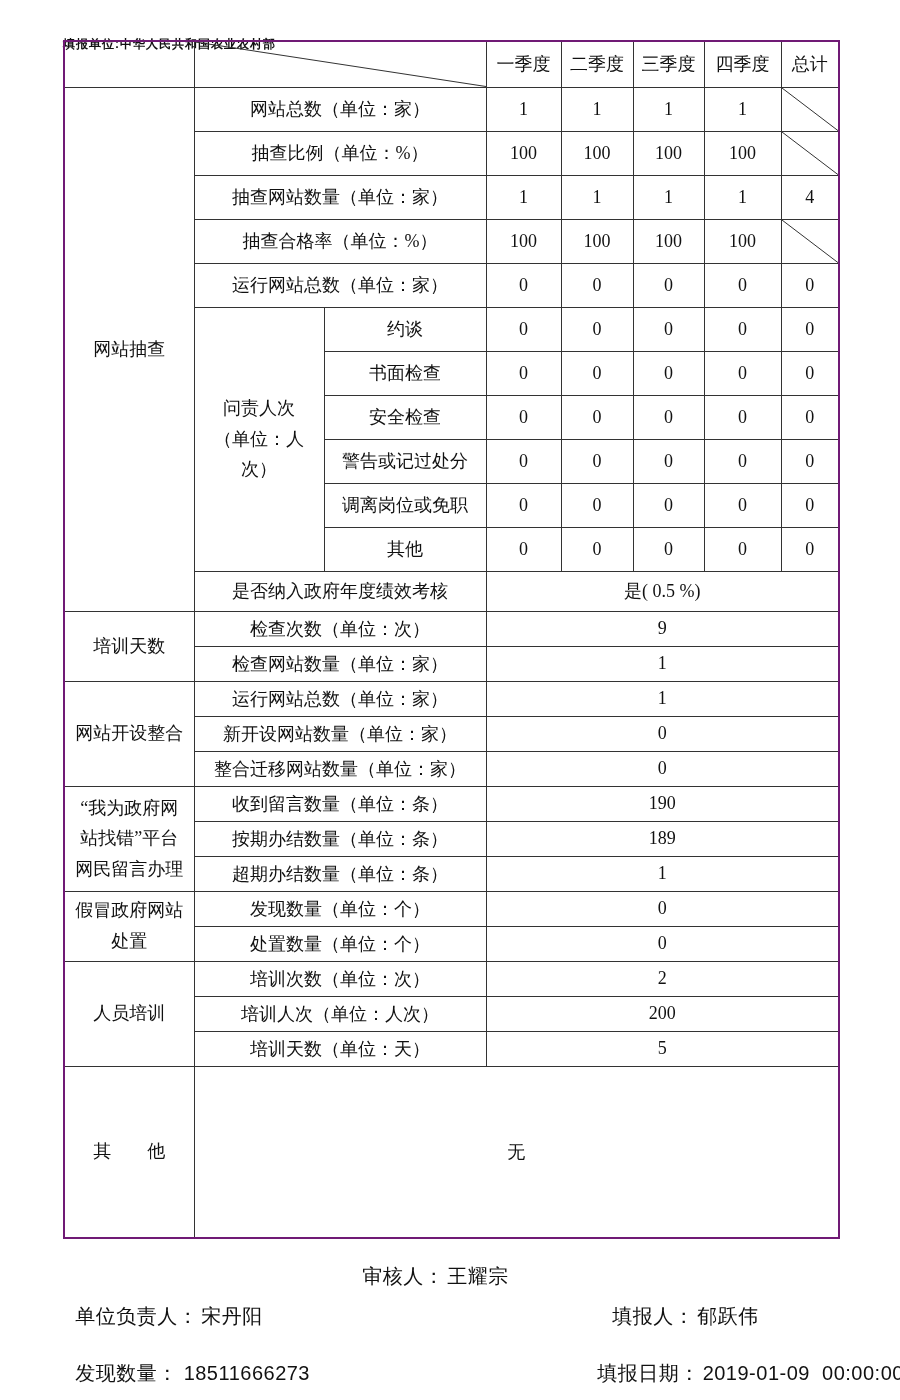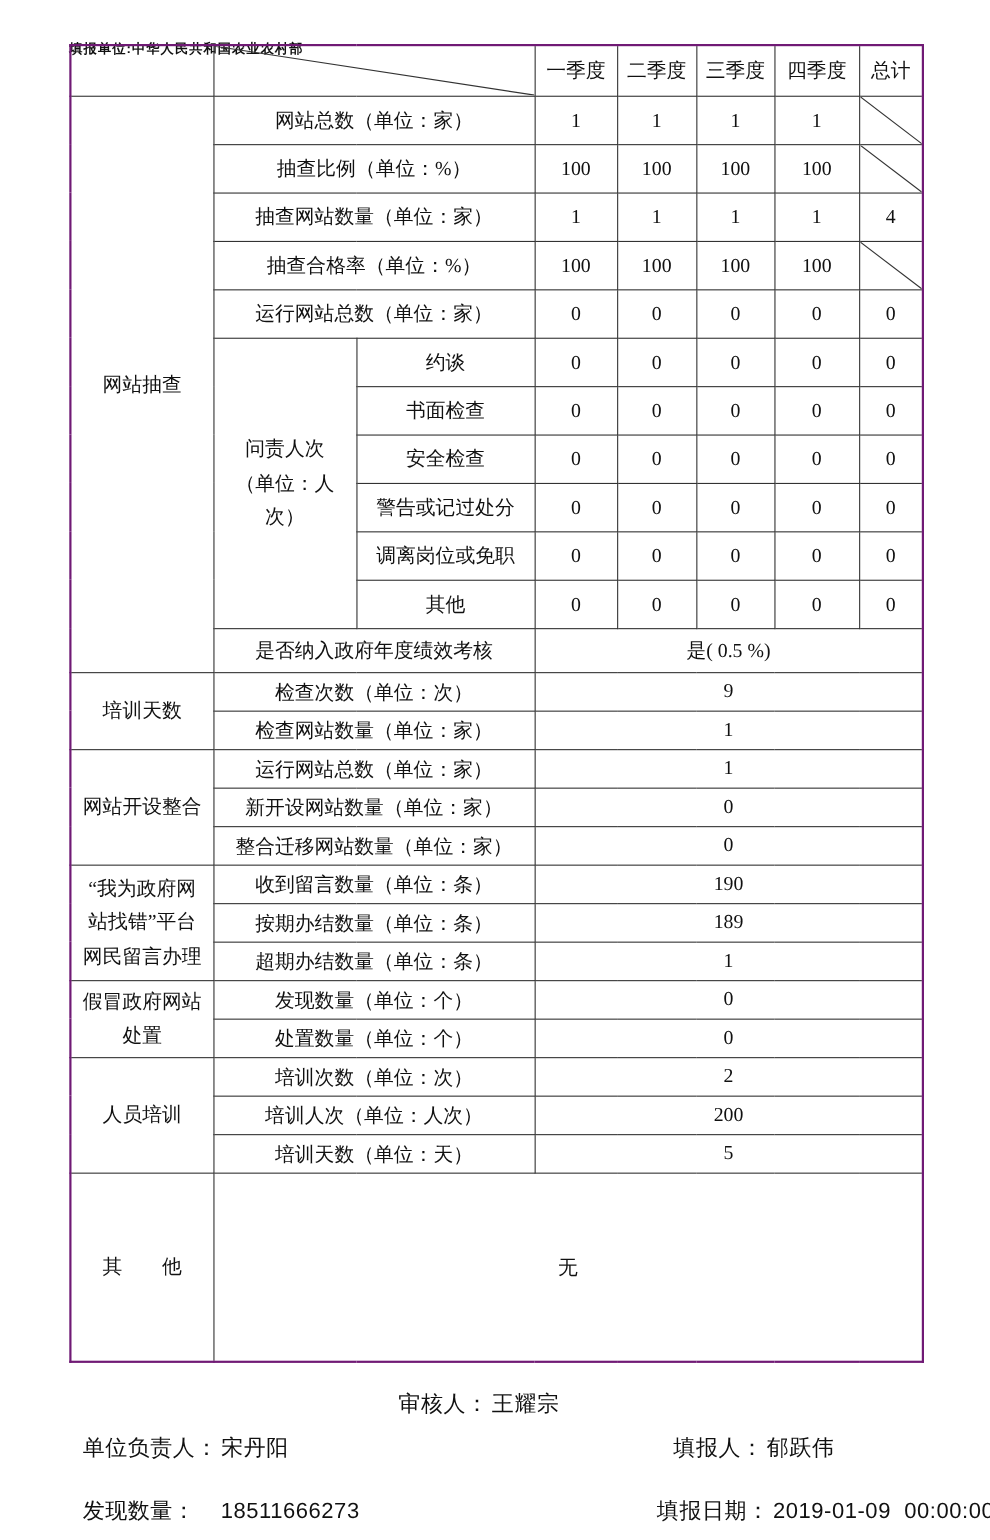--- a/index.html
+++ b/index.html
@@ -28,21 +28,21 @@
   tr.rD{height:172px}
   td.sec{line-height:1.7;margin-top:35px;}
   .preline{white-space:pre-line;line-height:1.7;}
   td.diag{position:relative;padding:0;}
   td.diag svg{position:absolute;left:0;top:0;width:100%;height:100%;display:block;}
   .footer-item{
     position:absolute;font-family:"Liberation Sans","DejaVu Sans",sans-serif;
     font-weight:normal;font-size:20px;white-space:pre;letter-spacing:0.5px;
   }
   .footer-item .val{margin-left:3px;}
-  .footer-item .val.wide{margin-left:23px;}
+  .footer-item .val.wide{margin-left:6px;}
 </style>
 </head>
 <body>
 
 <div class="title">填报单位:中华人民共和国农业农村部</div>
 
 <table class="report">
   <colgroup>
     <col style="width:130px">
       <col style="width:130px">

